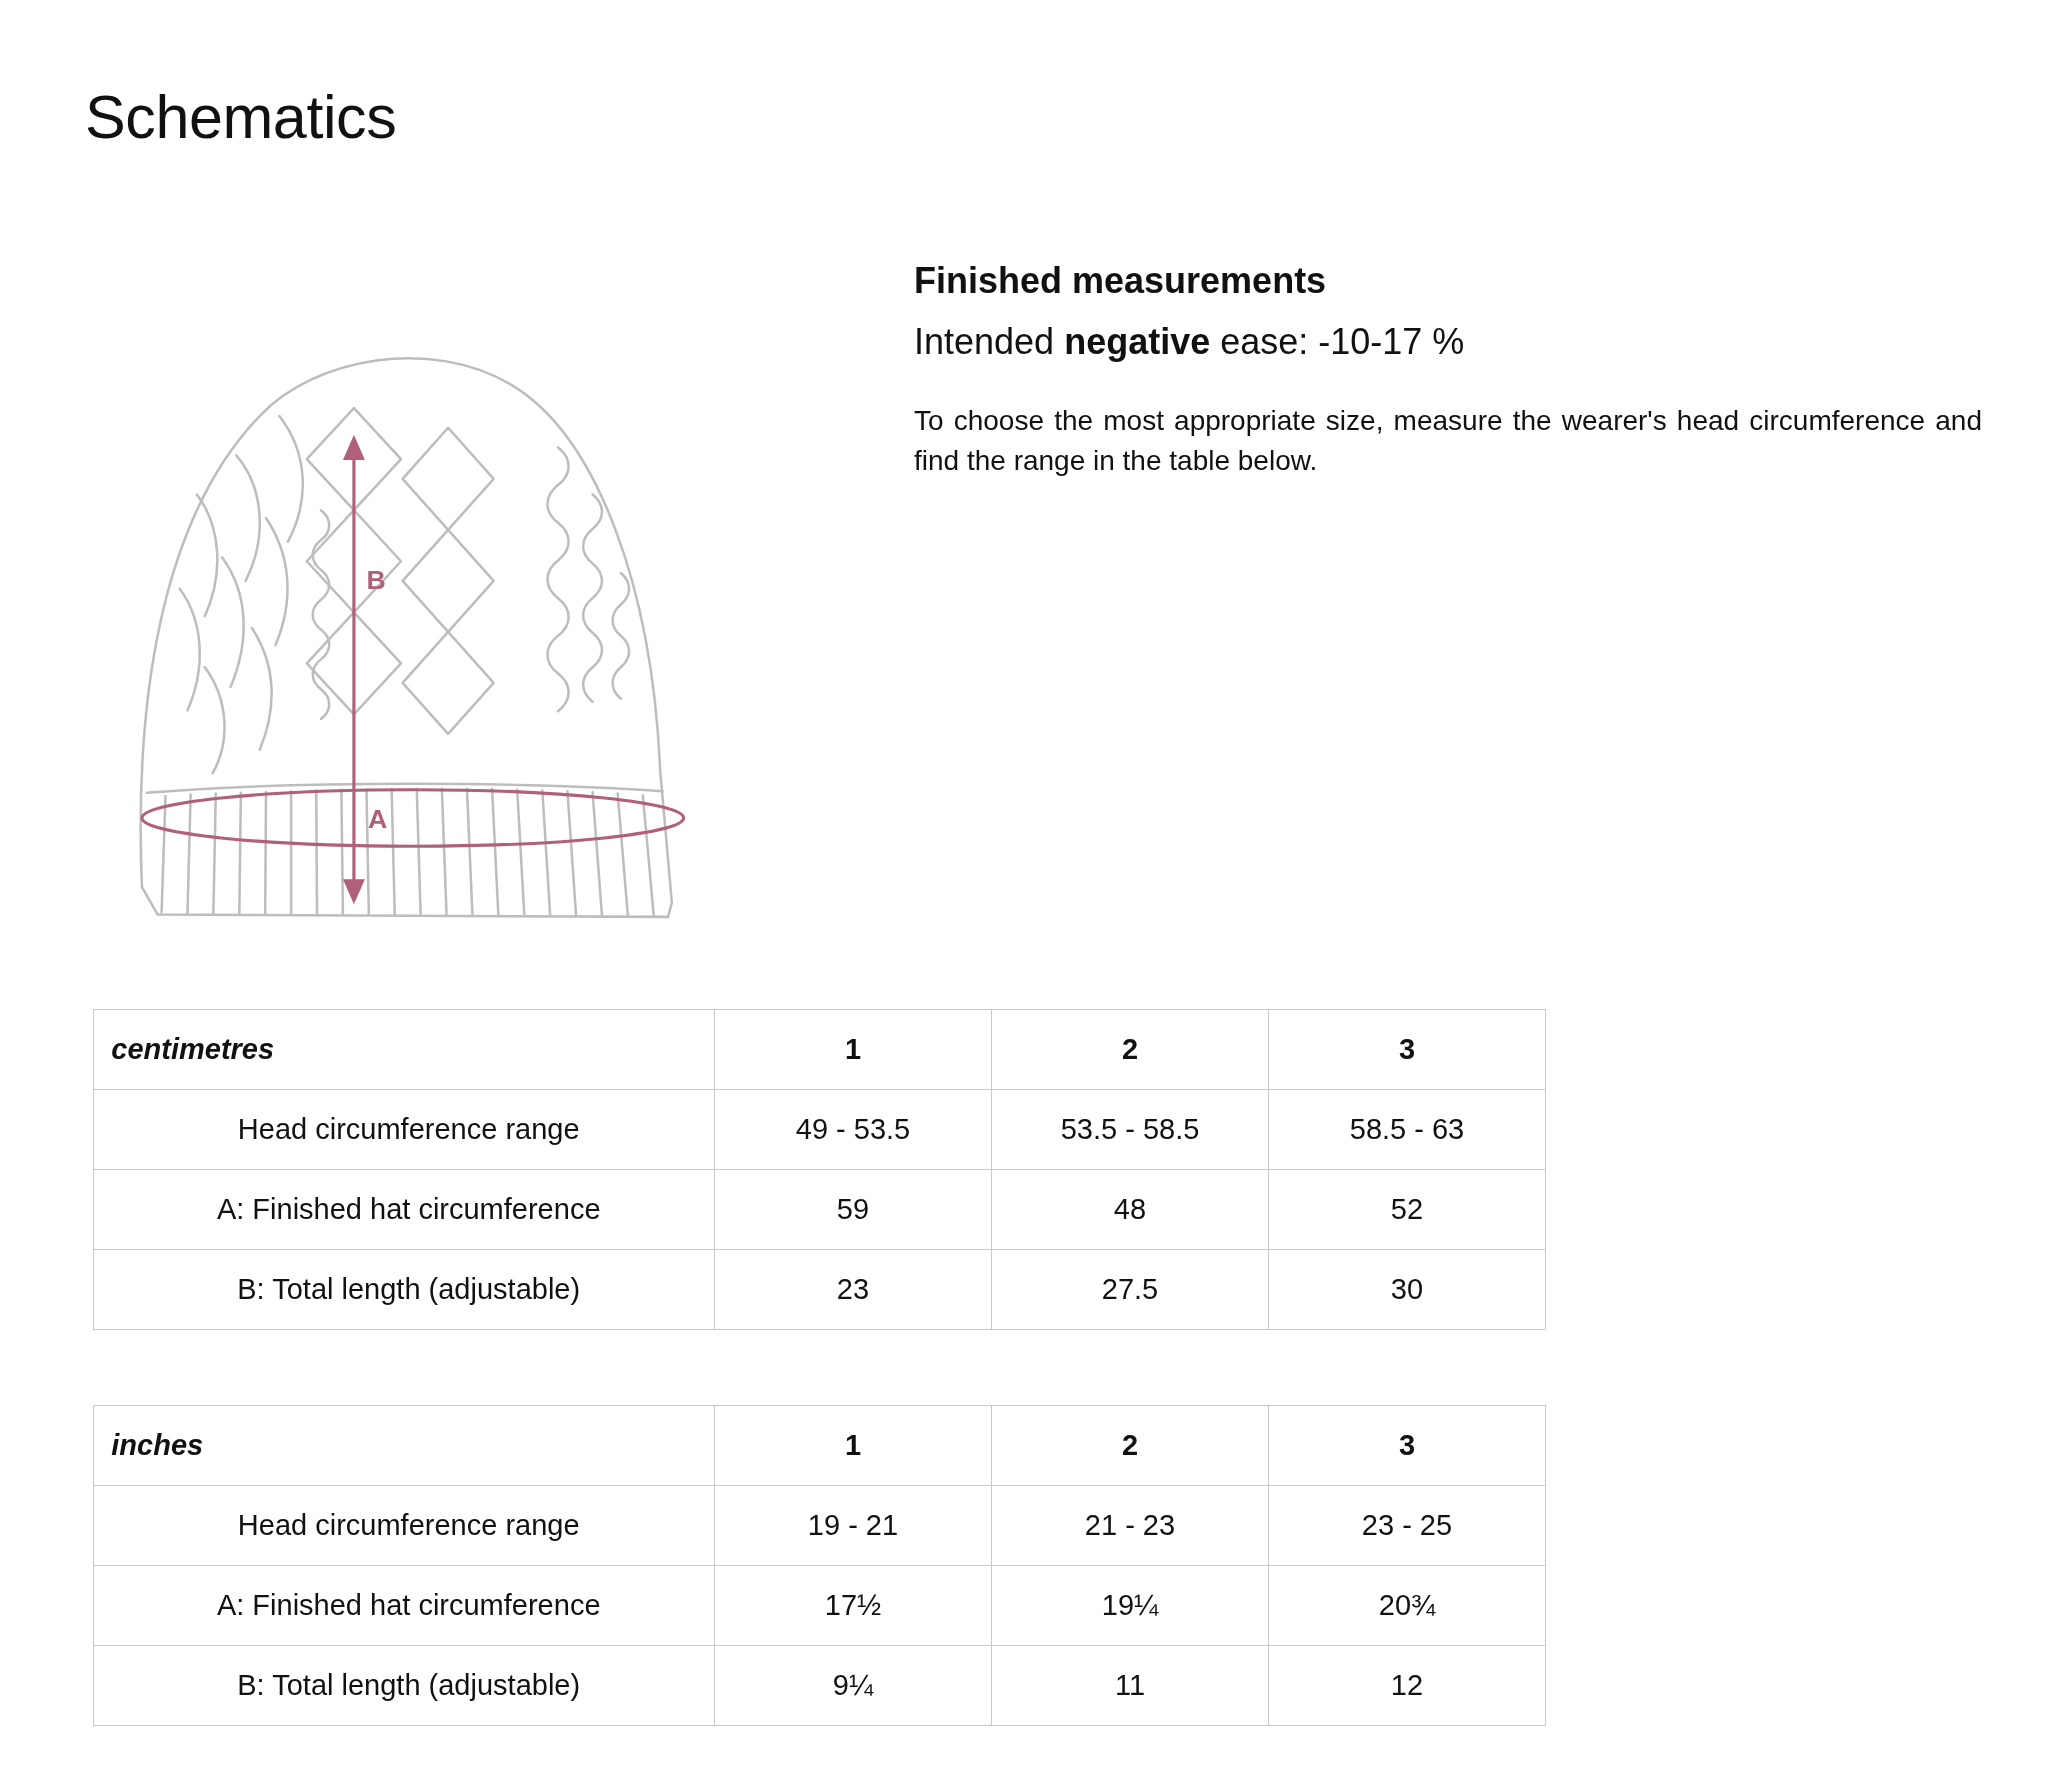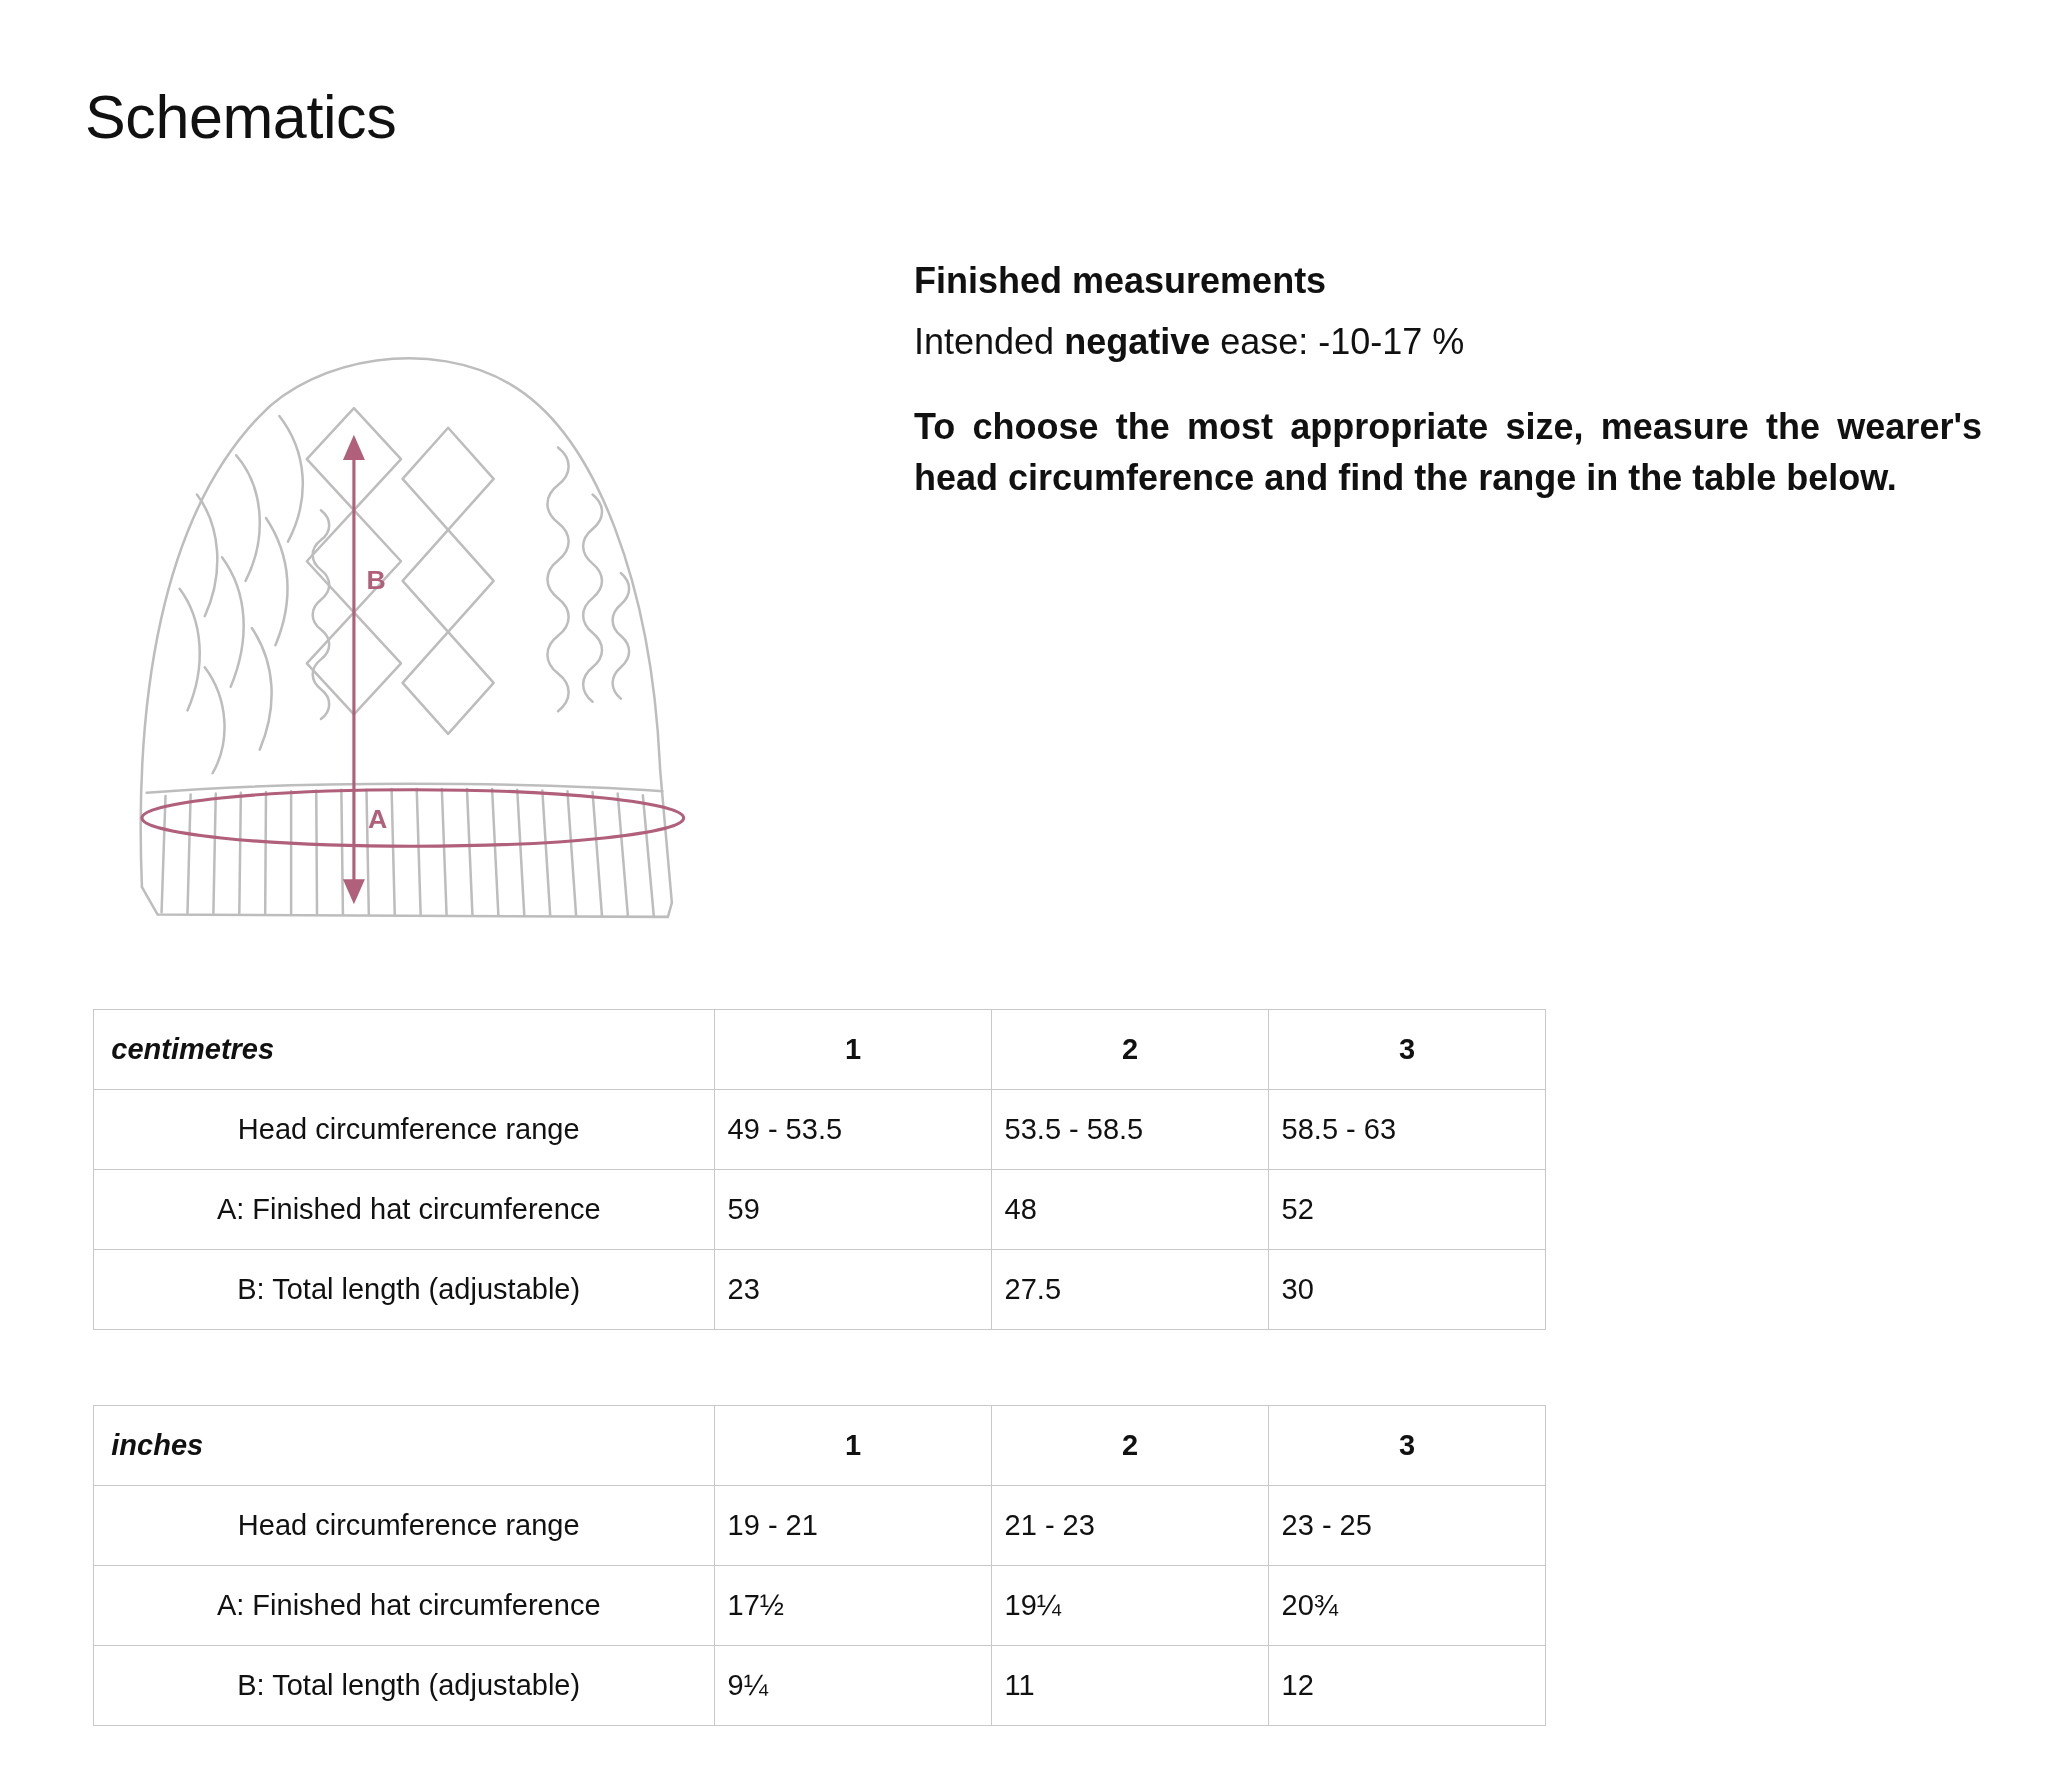--- a/index.html
+++ b/index.html
@@ -57,22 +57,22 @@
   }
   .notes .line2 {
     font-size: 36px;
     font-weight: 400;
     line-height: 1.30;
     color: #111;
     margin-top: 15px;
   }
   .notes .line2 b { font-weight: 700; }
   .notes .para {
-    font-size: 36px;
-    font-weight: 700;
+    font-size: 28px;
+    font-weight: 400;
     line-height: 1.42;
     color: #111;
     margin-top: 35px;
     text-align: justify;
     text-justify: inter-word;
     width: 1068px;
   }
 
   
   .size-table {
@@ -104,20 +104,21 @@
   .size-table .size-head {
     text-align: center;
     font-weight: 700;
   }
   .size-table .row-label {
     text-align: center;
     padding-left: 22px;
     white-space: nowrap;
   }
   .size-table .val {
+    text-align: center;
     white-space: nowrap;
   }
 </style>
 </head>
 <body>
 
 <div class="page">
 
   <h1 class="page-title">Schematics</h1>
 

